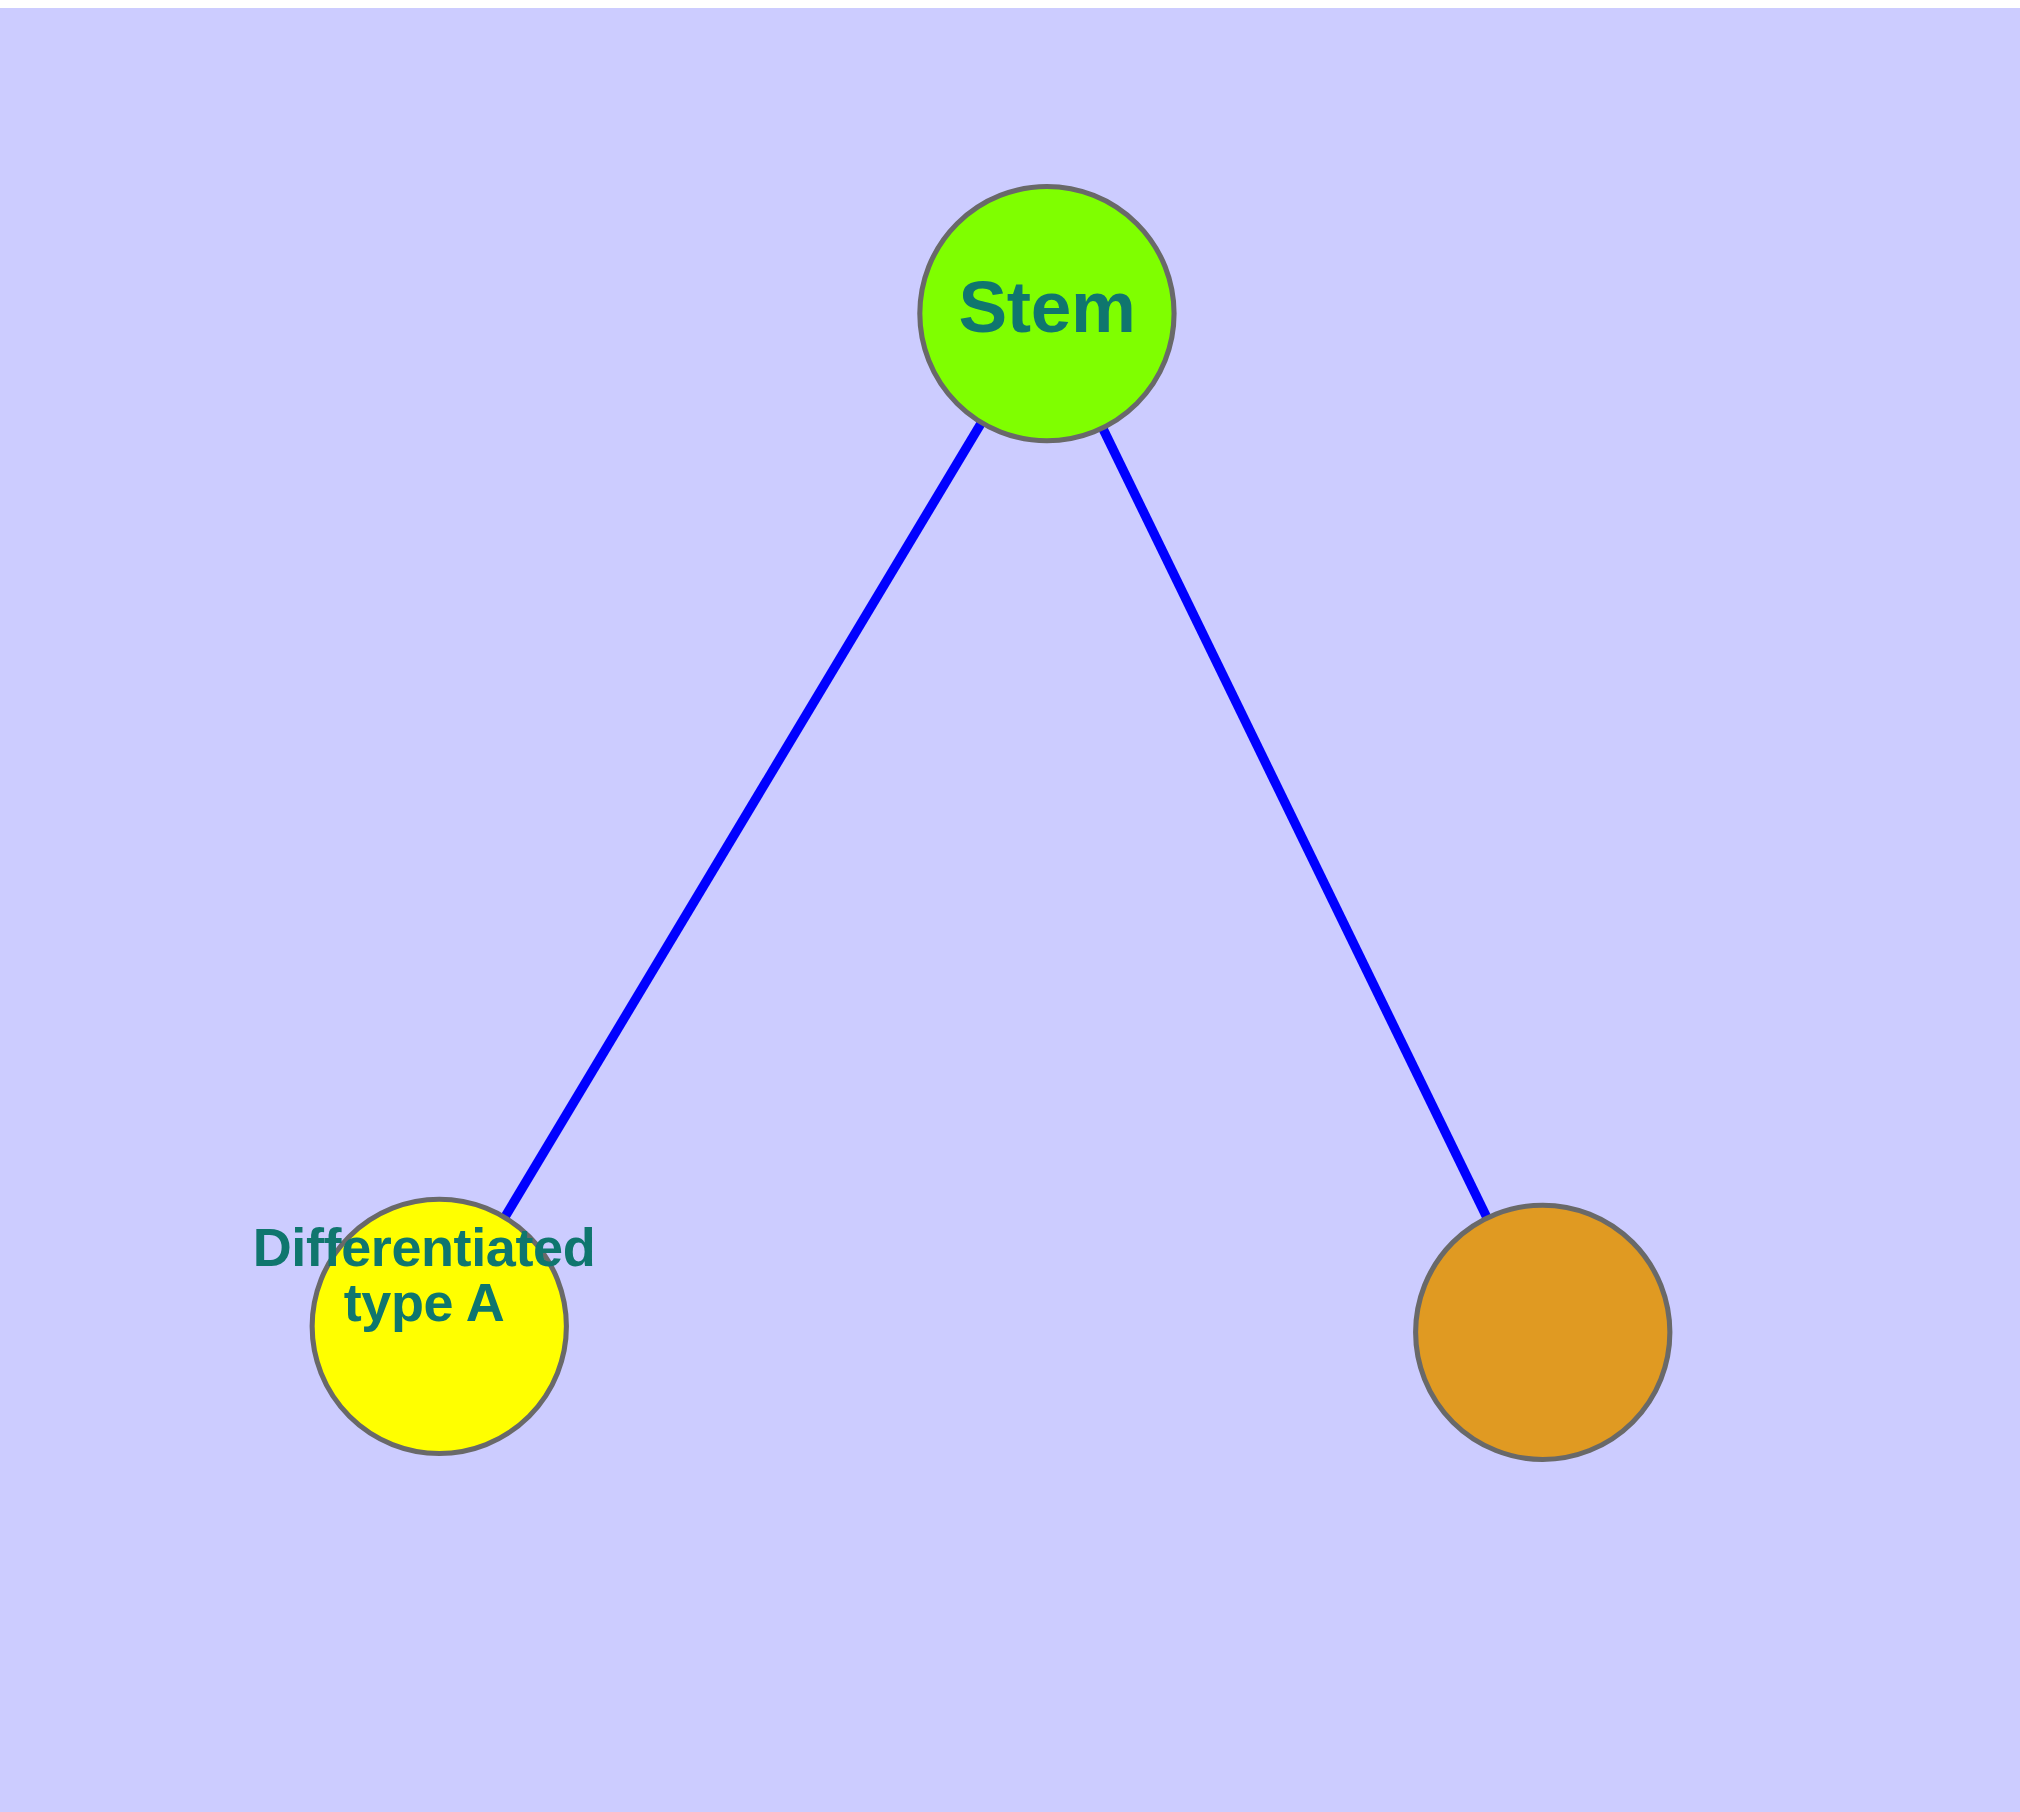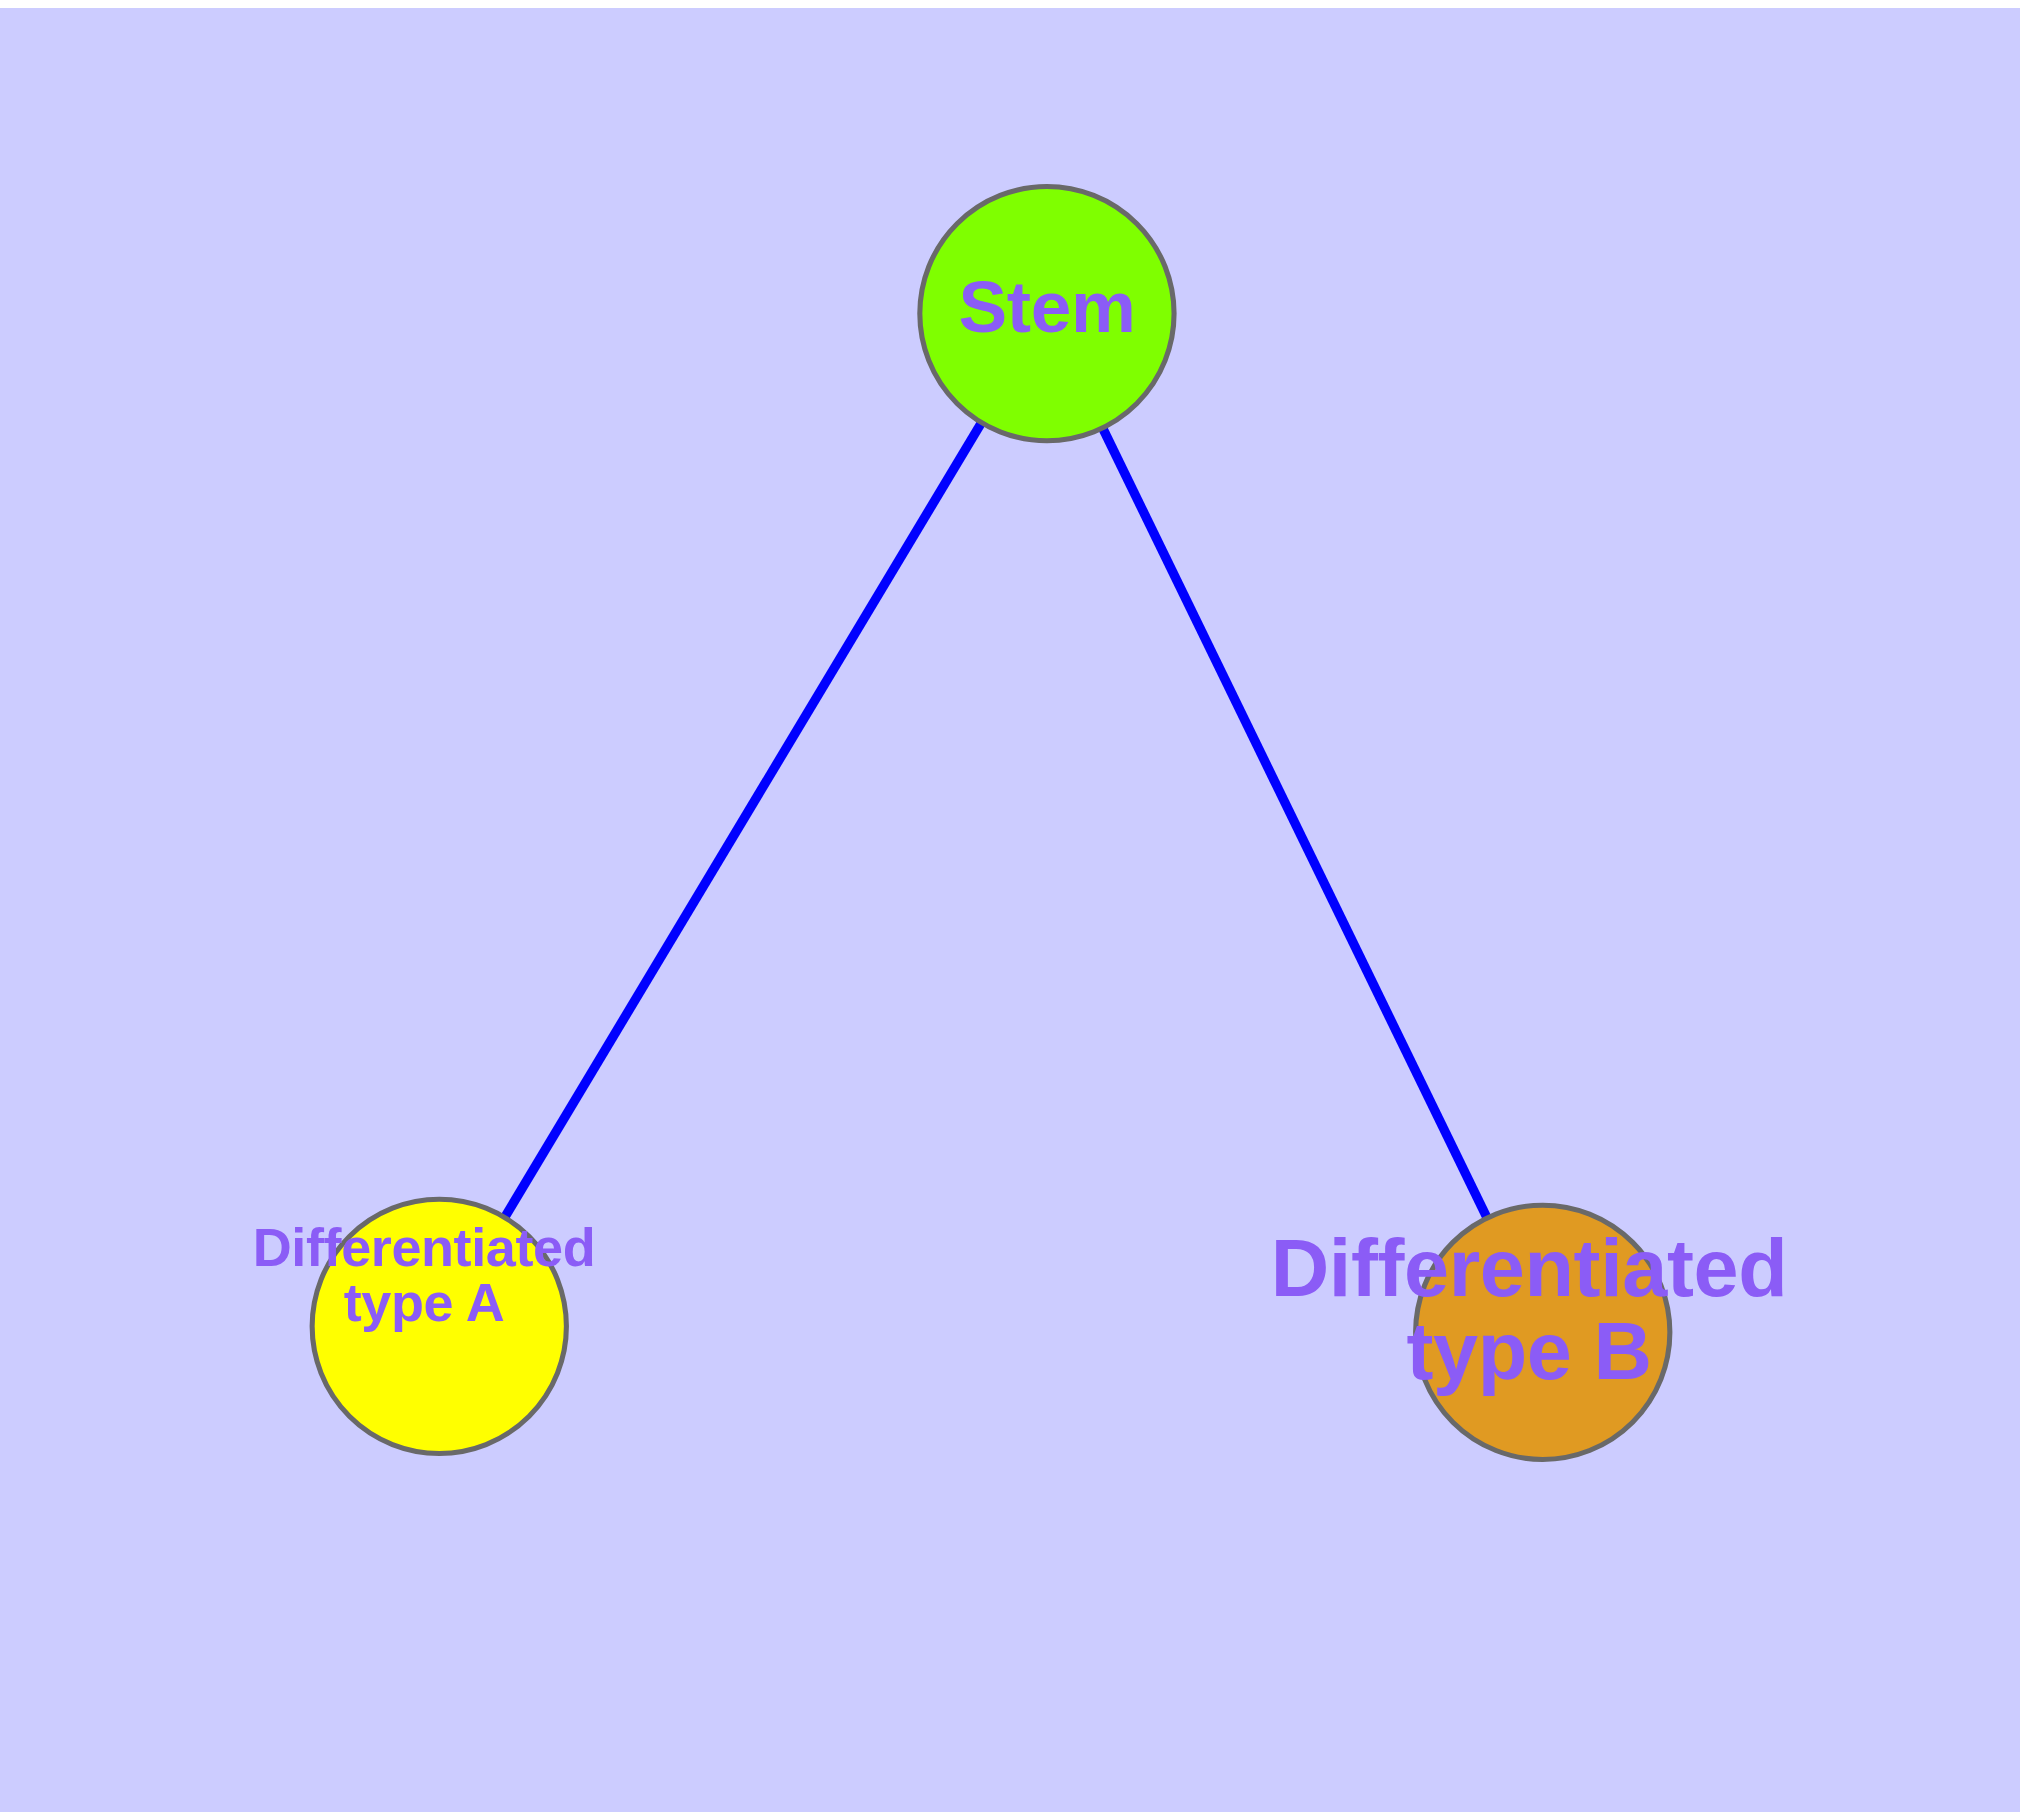--- a/index.html
+++ b/index.html
@@ -27,21 +27,21 @@
     position: absolute;
     left: 0;
     top: 0;
     width: 2021px;
     height: 1812px;
   }
   .node-label {
     position: absolute;
     text-align: center;
     font-weight: bold;
-    color: #8b5cf6;
+    color: #0f766e;
     line-height: 1.02;
     white-space: pre;
     pointer-events: none;
     letter-spacing: -0.4px;
   }
   #label-stem {
     font-size: 73px;
     left: 708px;
     top: 270px;
     width: 678px;
@@ -79,17 +79,15 @@
       <circle cx="518" cy="1565" r="150" fill="#ffff00" stroke="#696969" stroke-width="6"></circle>
       <circle cx="1820" cy="1572" r="150" fill="#e09a22" stroke="#696969" stroke-width="6"></circle>
     </g>
   </svg>
 
   <div class="node-label" id="label-stem">Stem</div>
 
   <div class="node-label" id="label-diffa"><span>Differentiated</span>
 <span>type A</span></div>
 
-  <div class="node-label" id="label-diffb"><span>Differentiated</span>
-<span>type B</span></div>
 
 </div>
 
 
 </body></html>

